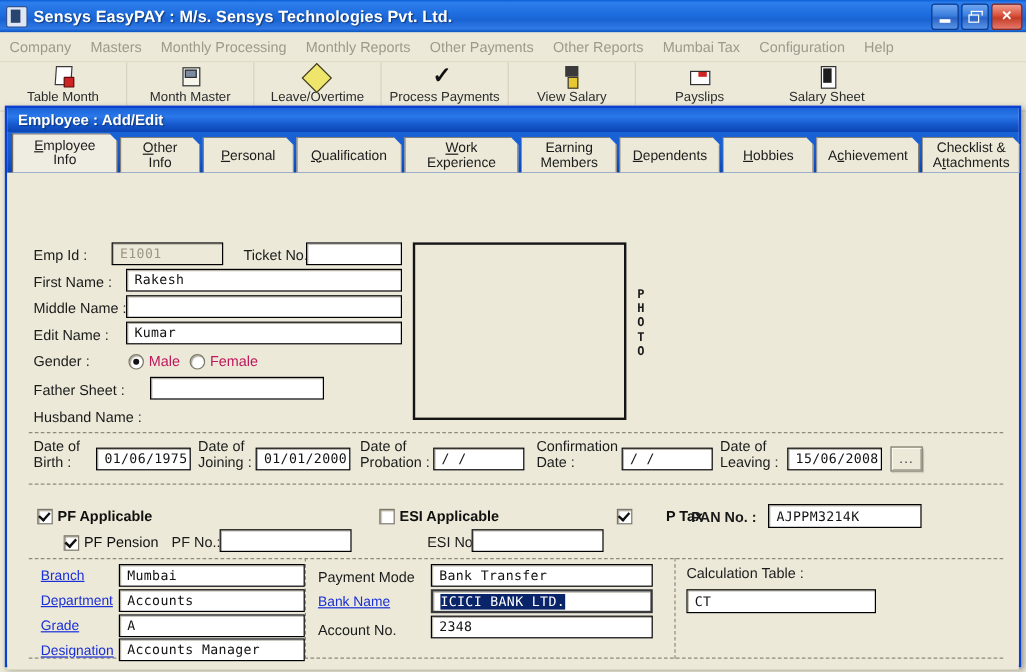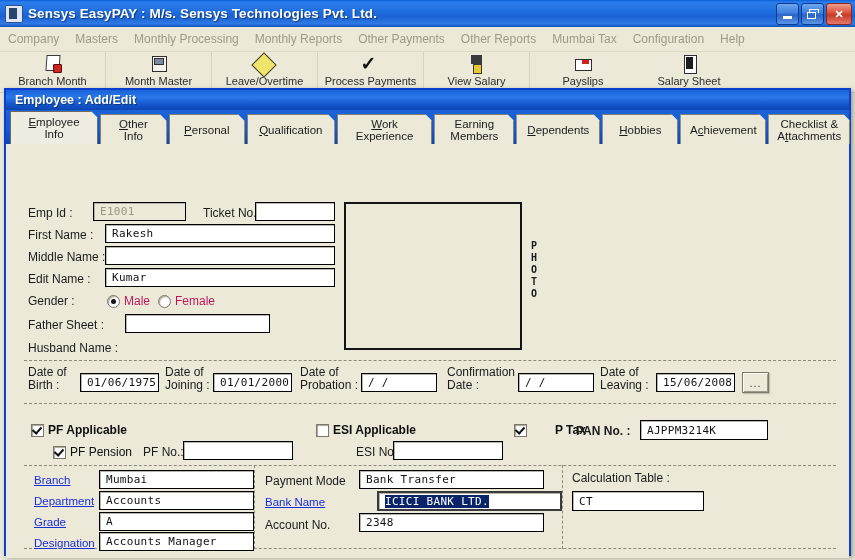--- a/index.html
+++ b/index.html
@@ -202,21 +202,21 @@
     <div class="menu-item">Other Payments</div>
     <div class="menu-item">Other Reports</div>
     <div class="menu-item">Mumbai Tax</div>
     <div class="menu-item">Configuration</div>
     <div class="menu-item">Help</div>
   </div>
 
   <div class="toolbar">
     <div class="tb-item">
       <div class="tb-ico ico-selmonth"></div>
-      <div class="tb-label">Branch Month</div>
+      <div class="tb-label">Table Month</div>
     </div>
     <div class="tb-item">
       <div class="tb-ico ico-monthmaster"></div>
       <div class="tb-label">Month Master</div>
     </div>
     <div class="tb-item">
       <div class="tb-ico">
           <div class="ico-leave"></div>
         </div>
       <div class="tb-label">Leave/Overtime</div>
@@ -429,29 +429,29 @@
       <div class="inp" style="left:93px;top:388px;width:155px;height:19px;">
         <span class="mono">Accounts Manager</span>
       </div>
 
       <div class="lbl" style="left:259px;top:330px;">Payment Mode</div>
       <div class="inp" style="left:353px;top:326px;width:185px;height:19px;">
         <span class="mono">Bank Transfer</span>
       </div>
 
       <div class="link" style="left:259px;top:352px;">Bank Name</div>
-      <div class="inp" style="left:371px;top:347px;width:185px;height:20px;border:2px solid #3a3a3a;">
+      <div class="inp" style="left:353px;top:347px;width:185px;height:20px;border:2px solid #3a3a3a;">
         <span class="mono selhl" style="background:#0a246a;color:#fff;">ICICI BANK LTD.</span>
       </div>
 
       <div class="lbl" style="left:259px;top:374px;text-align:center;">Account No.</div>
       <div class="inp" style="left:353px;top:369px;width:185px;height:19px;">
         <span class="mono">2348</span>
       </div>
 
       <div class="lbl" style="left:566px;top:327px;">Calculation Table :</div>
-      <div class="inp" style="left:566px;top:347px;width:132px;height:20px;">
+      <div class="inp" style="left:566px;top:347px;width:158px;height:20px;">
         <span class="mono">CT</span>
       </div>
 
     </div>
   </div>
 </div>
 
 </body></html>

